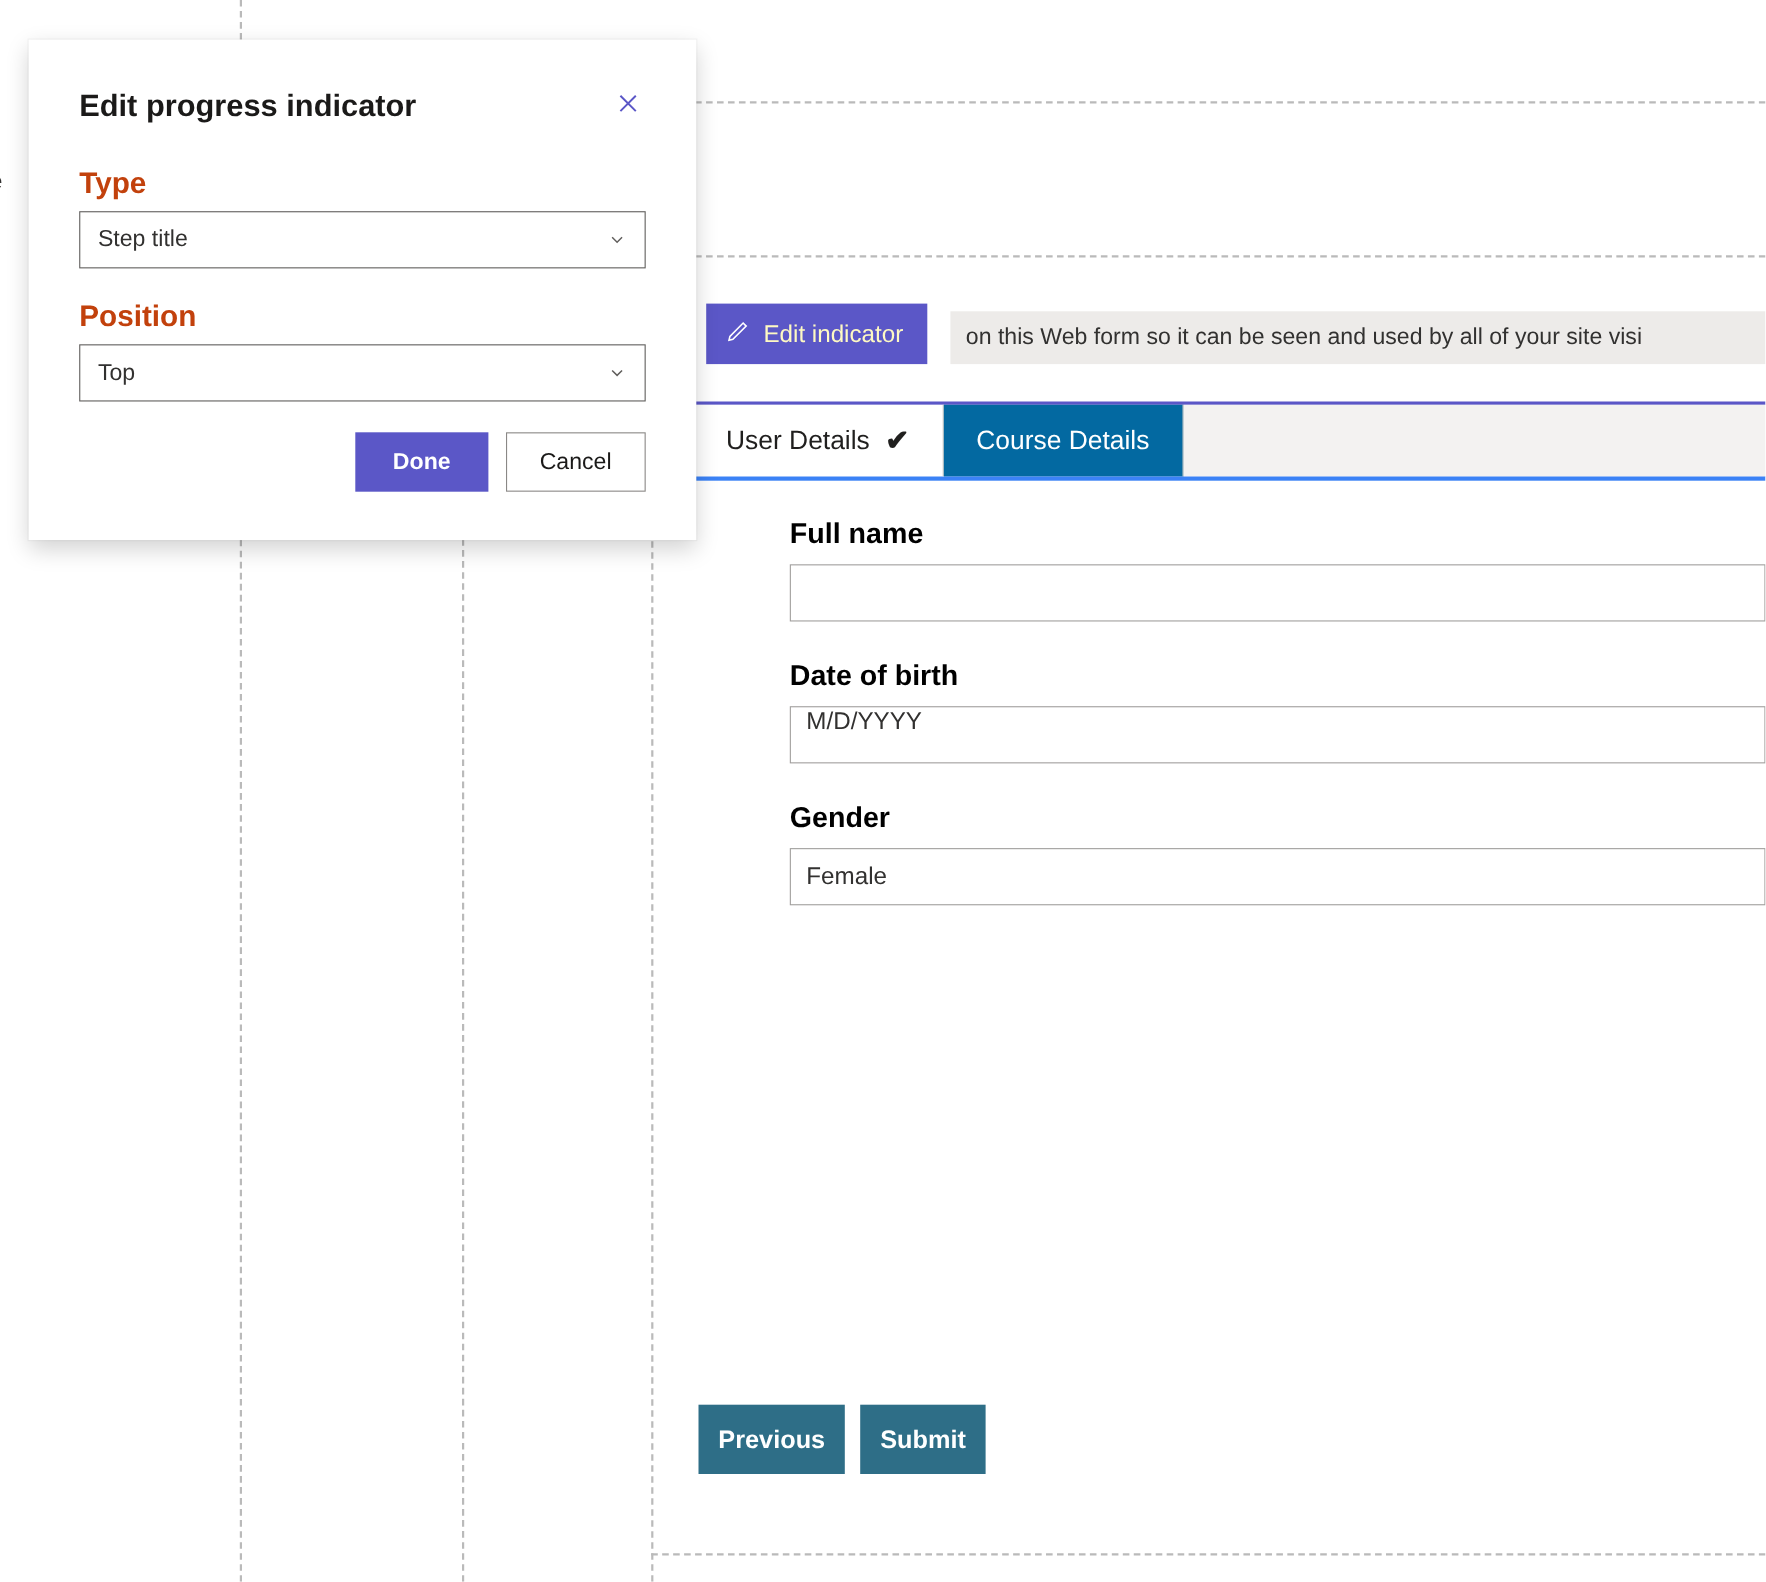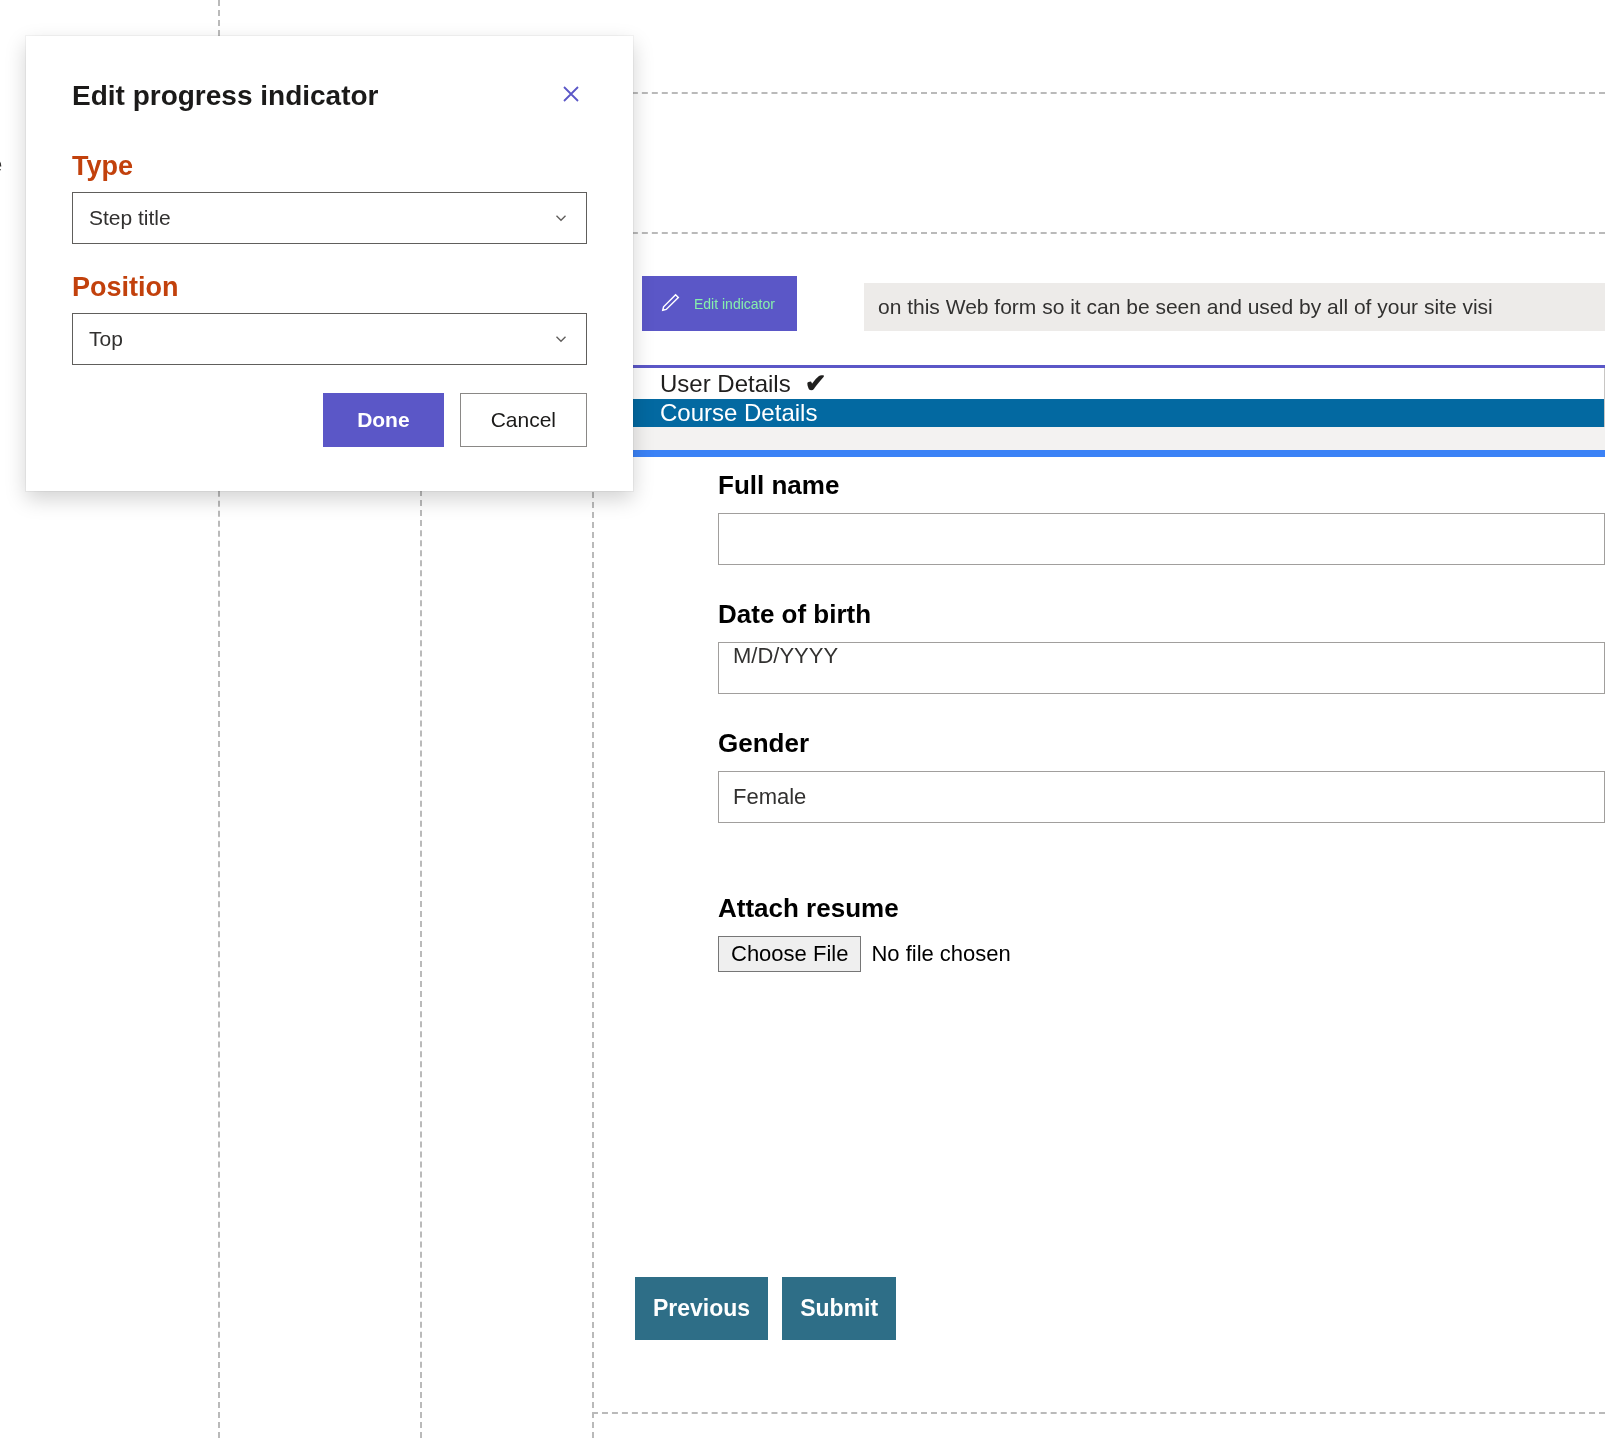--- a/index.html
+++ b/index.html
@@ -36,27 +36,27 @@
     color: #323130;
   }
 
   
   .edit-indicator-btn {
     position: absolute;
     top: 276px;
     left: 642px;
     height: 55px;
     background: #5b57c7;
-    color: #86efac;
+    color: #fef9c3;
     border: none;
     display: flex;
     align-items: center;
     gap: 12px;
     padding: 0 22px 0 18px;
-    font-size: 14px;
+    font-size: 22px;
     cursor: pointer;
     text-align: right;
   }
   .edit-indicator-btn svg { width: 22px; height: 22px; }
 
   
   .info-banner {
     position: absolute;
     top: 283px;
     left: 864px;
@@ -73,23 +73,22 @@
   }
 
   
   .step-tabs {
     position: absolute;
     top: 365px;
     left: 630px;
     right: 0;
     display: flex;
     border-top: 3px solid #5b57c7;
-    border-bottom: 7px solid #3b82f6;
-    height: 92px;
-    flex-direction: column;
+    border-bottom: 4px solid #3b82f6;
+    height: 72px;
   }
   .step-tab {
     display: flex;
     align-items: center;
     gap: 14px;
     padding: 0 30px;
     font-size: 24px;
     cursor: pointer;
     background: #f3f2f1;
     border-right: 1px solid #c8c6c4;
@@ -294,27 +293,20 @@
     </div>
   </div>
 
   <div class="form-group">
     <label class="form-label">Gender</label>
     <div class="select-input">
       <span>Female</span>
     </div>
   </div>
 
-  <div class="form-group" style="margin-top:70px;">
-    <label class="form-label">Attach resume</label>
-    <div class="file-row">
-      <button class="choose-file-btn">Choose File</button>
-      <span class="file-status">No file chosen</span>
-    </div>
-  </div>
 
 </div>
 
 <div class="form-buttons">
   <button class="teal-btn">Previous</button>
   <button class="teal-btn">Submit</button>
 </div>
 
 <div class="popover">
   <div class="popover-header">

